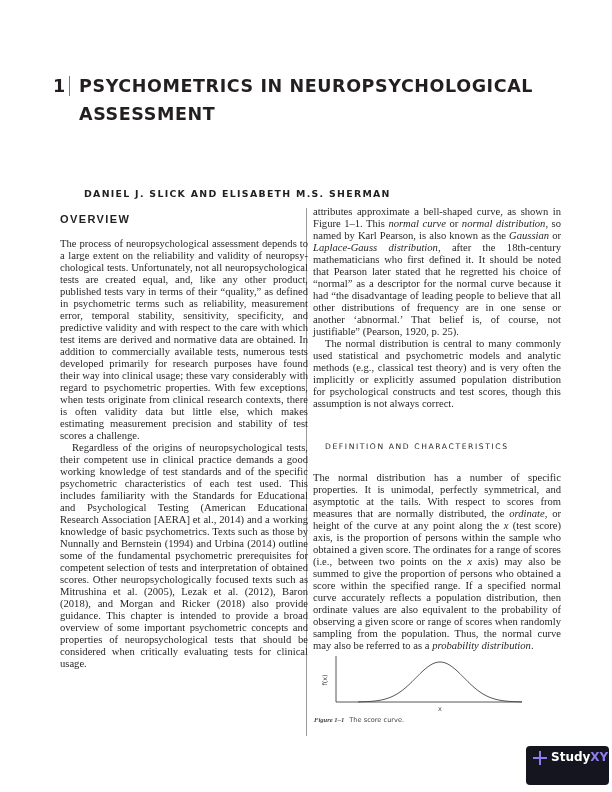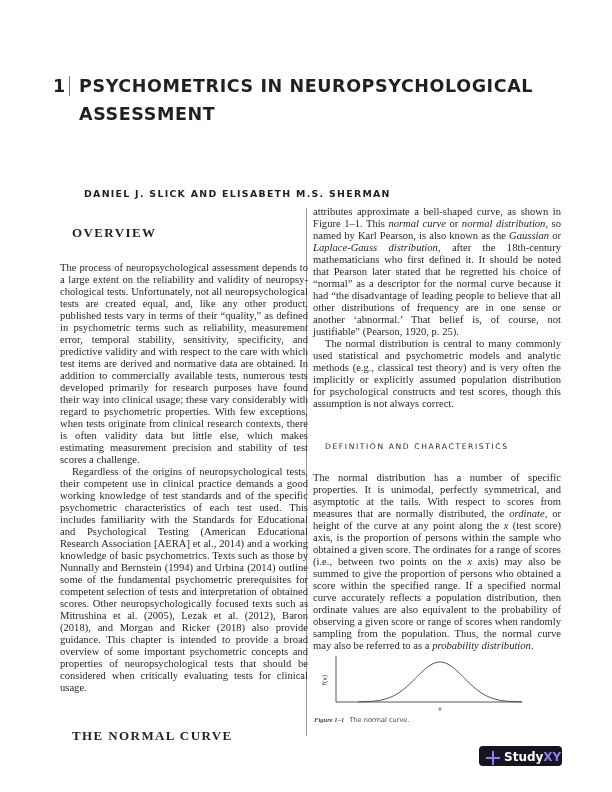--- a/index.html
+++ b/index.html
@@ -19,22 +19,22 @@
     font-family: "DejaVu Sans", sans-serif; font-weight: bold;
     font-size: 9.4px; letter-spacing: 1.3px; color: #231f20; margin-top: 48px;
   }
 
   .col { position: absolute; width: 248px; }
   .col.left { left: 60px; top: 213px; }
   .col.right { left: 313px; top: 206px; }
   .divider { position: absolute; left: 306px; top: 208px; width: 1px; height: 528px; background: #9a9a9a; }
 
   .h1 {
-    font-family: Liberation Serif, serif; font-size: 13px; letter-spacing: 1.4px;
-    margin: 12px; color: #231f20; height: 14px;
+    font-family: Liberation Sans, sans-serif; font-size: 11px; letter-spacing: 1.4px;
+    margin: 0; color: #231f20; height: 14px;
   }
   .h2 {
     font-family: "DejaVu Sans", sans-serif; font-weight: normal; font-size: 7.6px; letter-spacing: 1.6px;
     margin: 12px; color: #231f20;
   }
   p.body {
     font-family: "Liberation Serif", serif; font-size: 10.6px; line-height: 12px;
     margin: 0; text-align: justify; hyphens: manual; color: #231f20;
   }
   p.indent { text-indent: 12px; }
@@ -42,21 +42,21 @@
 
   .figure { position: absolute; left: 318px; top: 650px; width: 210px; height: 90px; }
   .figure svg { position: absolute; left: 0; top: 0; }
   .caption {
     position: absolute; left: 314px; top: 716px;
     font-family: "DejaVu Sans", sans-serif; font-size: 6.6px; color: #444;
   }
   .caption .lab { font-style: italic; font-weight: bold; margin-right: 3px; font-family: Liberation Serif, serif; }
 
   .logo {
-    position: absolute; left: 479px; top: 746px; width: 83px; height: 20px;
+    position: absolute; left: 526px; top: 746px; width: 83px; height: 39px;
     background: #14151f; border-radius: 4px; display: flex; align-items: center;
   }
   .logo .plus { position: absolute; left: 7px; top: 5px; width: 14px; height: 14px; }
   .logo .plus::before { content: ""; position: absolute; left: 6px; top: 0; width: 2px; height: 14px; background: #8f7cf0; }
   .logo .plus::after { content: ""; position: absolute; left: 0; top: 6px; width: 14px; height: 2px; background: #8f7cf0; }
   .logo .word {
     position: absolute; left: 25px; top: 4px;
     font-family: "DejaVu Sans", sans-serif; font-weight: bold; font-size: 12px; color: #ffffff;
   }
   .logo .word .xy { color: #8f7cf0; }
@@ -73,21 +73,20 @@
 <div class="authors">DANIEL J. SLICK AND ELISABETH M.S. SHERMAN</div>
 
 <div class="divider"></div>
 
 <div class="col left">
   <h2 class="h1">OVERVIEW</h2>
   <div style="height:11px"></div>
   <p class="body">The process of neuropsychological assessment depends to a large extent on the reliability and validity of neuropsy­chological tests. Unfortunately, not all neuropsycholog­ical tests are created equal, and, like any other product, published tests vary in terms of their “quality,” as defined in psychometric terms such as reliability, measurement error, temporal stability, sensitivity, specificity, and predictive validity and with respect to the care with which test items are derived and normative data are obtained. In addition to commercially available tests, numerous tests developed primarily for research purposes have found their way into clinical usage; these vary considerably with regard to psy­chometric properties. With few exceptions, when tests orig­inate from clinical research contexts, there is often validity data but little else, which makes estimating measurement precision and stability of test scores a challenge.</p>
   <p class="body indent">Regardless of the origins of neuropsychological tests, their competent use in clinical practice demands a good working knowledge of test standards and of the specific psychometric characteristics of each test used. This includes familiarity with the Standards for Educational and Psychological Testing (American Educational Research Association [AERA] et al., 2014) and a working knowledge of basic psychometrics. Texts such as those by Nunnally and Bernstein (1994) and Urbina (2014) outline some of the fundamental psycho­metric prerequisites for competent selection of tests and in­terpretation of obtained scores. Other neuropsychologically focused texts such as Mitrushina et al. (2005), Lezak et al. (2012), Baron (2018), and Morgan and Ricker (2018) also provide guidance. This chapter is intended to provide a broad overview of some important psychometric concepts and properties of neuropsychological tests that should be consid­ered when critically evaluating tests for clinical usage.</p>
   <div style="height:22px"></div>
-  <h2 class="h1">THE NORMAL CURVE</h2>
 
 </div>
 
 <div class="col right">
   <p class="body"><span>attributes approximate a bell-shaped curve, as shown in Figure 1–1. This </span><em>normal curve</em><span> or </span><em>normal distribution</em><span>, so named by Karl Pearson, is also known as the </span><em>Gaussian</em><span> or </span><em>Laplace-Gauss distribution</em><span>, after the 18th-century mathematicians who first defined it. It should be noted that Pearson later stated that he regretted his choice of “normal” as a descriptor for the normal curve because it had “the disadvantage of leading people to believe that all other distributions of frequency are in one sense or another ‘ab­normal.’ That belief is, of course, not justifiable” (Pearson, 1920, p. 25).</span></p>
   <p class="body indent">The normal distribution is central to many commonly used statistical and psychometric models and analytic methods (e.g., classical test theory) and is very often the implicitly or explicitly assumed population distribution for psychological constructs and test scores, though this as­sumption is not always correct.</p>
   <div style="height:20px"></div>
   <h3 class="h2">DEFINITION AND CHARACTERISTICS</h3>
   <div style="height:9px"></div>
   <p class="body"><span>The normal distribution has a number of specific properties. It is unimodal, perfectly symmetrical, and asymptotic at the tails. With respect to scores from measures that are normally distributed, the </span><em>ordinate</em><span>, or height of the curve at any point along the </span><em>x</em><span> (test score) axis, is the proportion of persons within the sample who obtained a given score. The ordinates for a range of scores (i.e., between two points on the </span><em>x</em><span> axis) may also be summed to give the proportion of persons who obtained a score within the specified range. If a specified normal curve accurately reflects a population distribution, then ordinate values are also equivalent to the probability of observing a given score or range of scores when randomly sampling from the population. Thus, the normal curve may also be referred to as a </span><em>probability distribution</em><span>.</span></p>
@@ -98,19 +97,19 @@
     <line x1="18" y1="6" x2="18" y2="52" stroke="#444" stroke-width="0.9"></line>
     <line x1="18" y1="52" x2="204" y2="52" stroke="#444" stroke-width="0.9"></line>
     <path id="curve" fill="none" stroke="#444" stroke-width="0.9" d="M40 51.88 L41 51.87 L42 51.85 L43 51.82 L44 51.80 L45 51.77 L46 51.73 L47 51.70 L48 51.66 L49 51.61 L50 51.56 L51 51.50 L52 51.43 L53 51.36 L54 51.28 L55 51.19 L56 51.09 L57 50.98 L58 50.86 L59 50.72 L60 50.58 L61 50.42 L62 50.24 L63 50.05 L64 49.84 L65 49.62 L66 49.37 L67 49.10 L68 48.82 L69 48.51 L70 48.17 L71 47.82 L72 47.43 L73 47.02 L74 46.59 L75 46.12 L76 45.63 L77 45.10 L78 44.55 L79 43.96 L80 43.35 L81 42.70 L82 42.03 L83 41.32 L84 40.58 L85 39.81 L86 39.01 L87 38.19 L88 37.34 L89 36.46 L90 35.56 L91 34.63 L92 33.69 L93 32.72 L94 31.75 L95 30.76 L96 29.76 L97 28.75 L98 27.74 L99 26.73 L100 25.72 L101 24.72 L102 23.73 L103 22.76 L104 21.81 L105 20.87 L106 19.97 L107 19.10 L108 18.26 L109 17.46 L110 16.70 L111 15.99 L112 15.33 L113 14.72 L114 14.16 L115 13.67 L116 13.23 L117 12.86 L118 12.55 L119 12.31 L120 12.14 L121 12.03 L122 12.00 L123 12.03 L124 12.14 L125 12.31 L126 12.55 L127 12.86 L128 13.23 L129 13.67 L130 14.16 L131 14.72 L132 15.33 L133 15.99 L134 16.70 L135 17.46 L136 18.26 L137 19.10 L138 19.97 L139 20.87 L140 21.81 L141 22.76 L142 23.73 L143 24.72 L144 25.72 L145 26.73 L146 27.74 L147 28.75 L148 29.76 L149 30.76 L150 31.75 L151 32.72 L152 33.69 L153 34.63 L154 35.56 L155 36.46 L156 37.34 L157 38.19 L158 39.01 L159 39.81 L160 40.58 L161 41.32 L162 42.03 L163 42.70 L164 43.35 L165 43.96 L166 44.55 L167 45.10 L168 45.63 L169 46.12 L170 46.59 L171 47.02 L172 47.43 L173 47.82 L174 48.17 L175 48.51 L176 48.82 L177 49.10 L178 49.37 L179 49.62 L180 49.84 L181 50.05 L182 50.24 L183 50.42 L184 50.58 L185 50.72 L186 50.86 L187 50.98 L188 51.09 L189 51.19 L190 51.28 L191 51.36 L192 51.43 L193 51.50 L194 51.56 L195 51.61 L196 51.66 L197 51.70 L198 51.73 L199 51.77 L200 51.80 L201 51.82 L202 51.85 L203 51.87 L204 51.88 "></path>
     <text x="9" y="30" font-family="DejaVu Sans, sans-serif" font-size="6.5" fill="#444" transform="rotate(-90 9 30)" text-anchor="middle">f(x)</text>
     <text x="122" y="61" font-family="DejaVu Sans, sans-serif" font-size="6.5" fill="#444" text-anchor="middle">x</text>
   </svg>
 </div>
 
 <div class="caption">
   <span class="lab">Figure 1–1</span>
-  <span>The normal curve.</span>
+  <span>The score curve.</span>
 </div>
 
 <div class="logo">
   <span class="plus"></span>
   <span class="word"><span>Study</span><span class="xy">XY</span></span>
 </div>
 
 </body></html>

